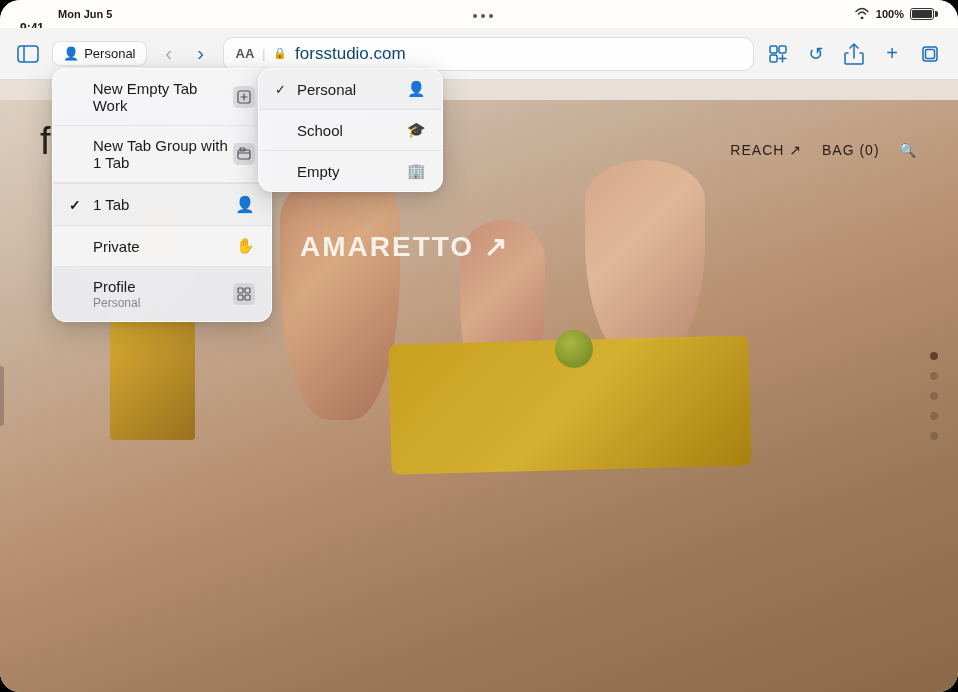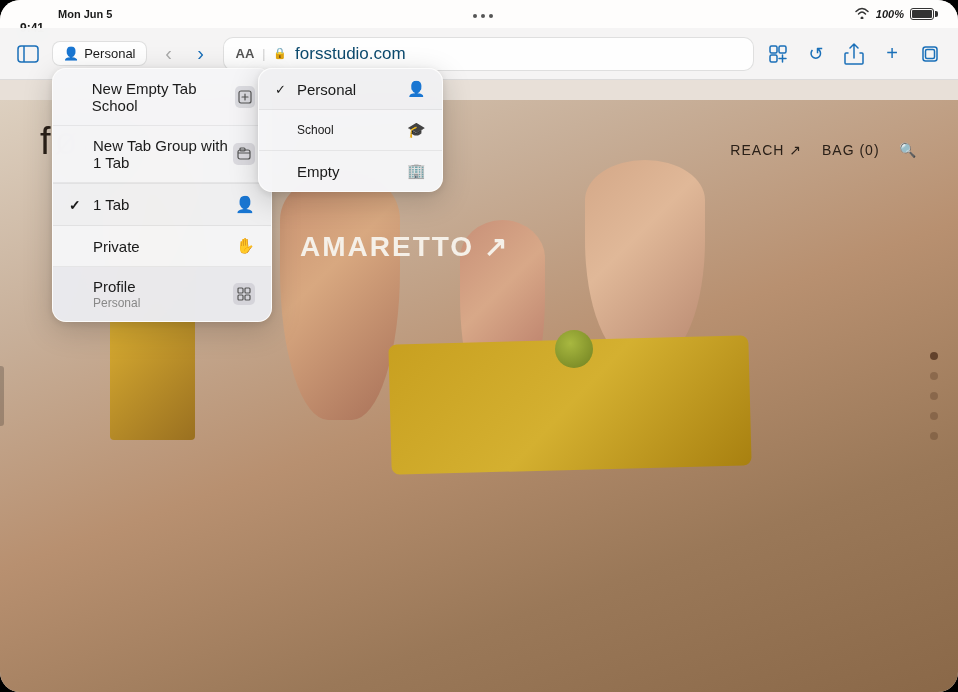--- a/index.html
+++ b/index.html
@@ -482,21 +482,21 @@
       <div class="status-center-dot"></div>
     </div>
     <div class="status-right">
       <span>
         <svg width="16" height="12" viewBox="0 0 16 12" fill="none">
           <path d="M8 9.5a1.5 1.5 0 100 3 1.5 1.5 0 000-3z" fill="#333"></path>
           <path d="M4.5 7C5.8 5.7 6.8 5 8 5s2.2.7 3.5 2" stroke="#333" stroke-width="1.5" fill="none" stroke-linecap="round"></path>
           <path d="M2 4.5C3.8 2.7 5.8 1.5 8 1.5s4.2 1.2 6 3" stroke="#333" stroke-width="1.5" fill="none" stroke-linecap="round"></path>
         </svg>
       </span>
-      <span style="font-size:11px;font-weight:600;font-style:italic;">100%</span>
+      <span style="font-size:11px;font-weight:600;">100%</span>
       <div class="battery-icon">
         <div class="battery-body">
             <div class="battery-fill"></div>
           </div>
         <div class="battery-tip"></div>
       </div>
     </div>
   </div>
 
   <div class="nav-bar">
@@ -557,21 +557,21 @@
         </svg>
       </div>
     </div>
   </div>
 
   <div class="dropdown-menu">
 
     <div class="menu-item">
       <div class="menu-item-left">
         <div class="menu-check">&nbsp;</div>
-        <span class="menu-item-text">New Empty Tab School</span>
+        <span class="menu-item-text">New Empty Tab Work</span>
       </div>
       <div class="menu-item-icon-img">
         <svg width="14" height="14" viewBox="0 0 14 14" fill="none">
           <rect x="1" y="1" width="12" height="12" rx="2" stroke="#555" stroke-width="1.2" fill="none"></rect>
           <path d="M7 4v6M4 7h6" stroke="#555" stroke-width="1.2" stroke-linecap="round"></path>
         </svg>
       </div>
     </div>
 
     <div class="menu-item">
@@ -632,21 +632,21 @@
       <div class="submenu-item-left">
         <span class="submenu-check">✓</span>
         <span style="font-size:15px;">Personal</span>
       </div>
       <span style="font-size:15px;">👤</span>
     </div>
 
     <div class="submenu-item">
       <div class="submenu-item-left">
         <span class="submenu-check">&nbsp;</span>
-        <span style="font-size:12px;">School</span>
+        <span style="font-size:15px;">School</span>
       </div>
       <span style="font-size:15px;">🎓</span>
     </div>
 
     <div class="submenu-item">
       <div class="submenu-item-left">
         <span class="submenu-check">&nbsp;</span>
         <span style="font-size:15px;">Empty</span>
       </div>
       <span style="font-size:15px;">🏢</span>

